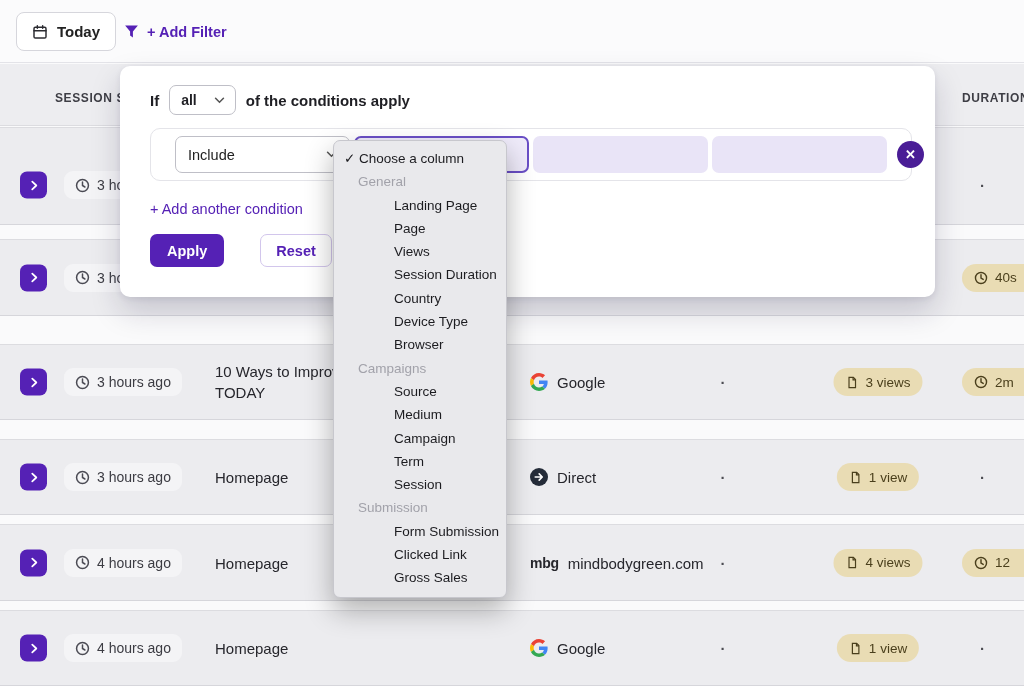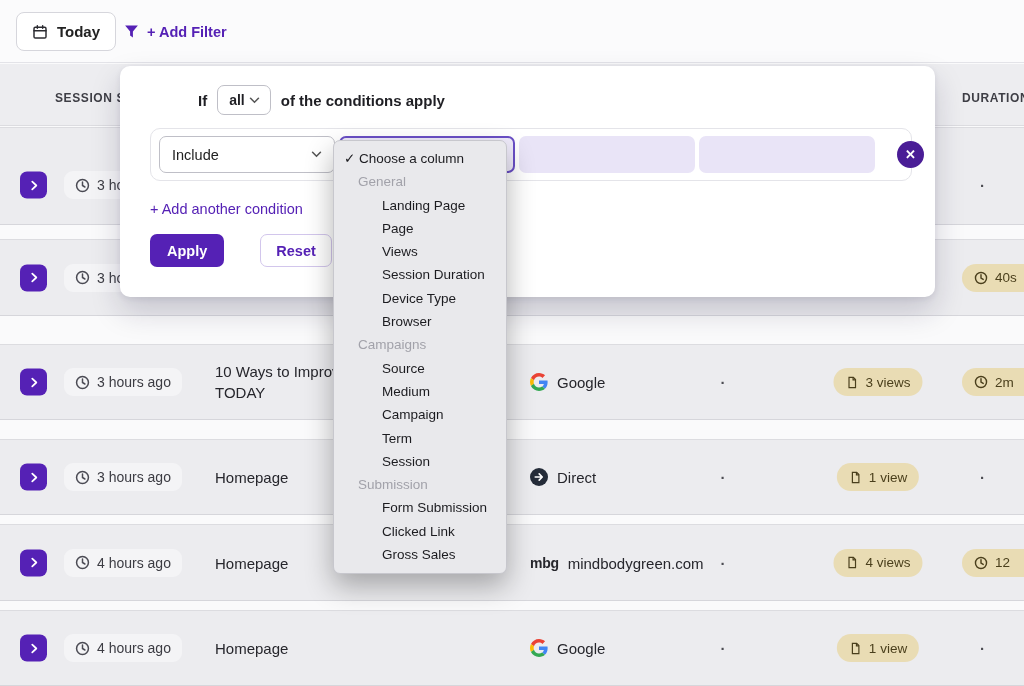--- a/index.html
+++ b/index.html
@@ -56,44 +56,44 @@
   .views .i-doc{width:13px;height:13px;flex:none;}
   .dur{position:absolute;left:962px;top:50%;transform:translateY(-50%);width:120px;}
   .dur .i-clock{width:14px;height:14px;flex:none;}
   .edot{position:absolute;left:980px;top:50%;transform:translateY(-50%);color:#4c4c52;
     font-weight:700;font-size:15px;}
   
   .modal{position:absolute;left:120px;top:66px;width:815px;height:231px;background:#fff;
     border-radius:10px;z-index:10;
     box-shadow:0 14px 30px rgba(25,20,60,.18),0 2px 6px rgba(25,20,60,.08);}
   .modal-head{position:absolute;left:30px;top:19px;display:flex;align-items:center;gap:10px;
-    font-size:15px;font-weight:700;color:#1f1f24;margin-left:48px;}
+    font-size:15px;font-weight:700;color:#1f1f24;}
   .sel{display:flex;align-items:center;justify-content:space-between;background:#fff;
     border:1px solid #bfbfc7;border-radius:7px;cursor:pointer;}
-  .sel-all{height:30px;padding:0 10px 0 11px;gap:4px;font-weight:700;font-size:14px;color:#1f1f24;}
+  .sel-all{height:30px;padding:0 10px 0 11px;gap:17px;font-weight:700;font-size:14px;color:#1f1f24;}
   .chev{width:11px;height:7px;flex:none;}
   .cond-box{position:absolute;left:30px;top:62px;width:762px;height:53px;border:1px solid #e4e4e9;
-    border-radius:10px;padding:7px 8px;display:flex;gap:4px;}
+    border-radius:10px;padding:7px 24px;display:flex;gap:4px;}
   .sel-include{width:176px;height:37px;padding:0 12px;font-size:14.5px;color:#222;}
   .sel-column{width:176px;height:37px;border:2px solid #6a4fc6;background:#efebfa;}
   .fieldv{width:176px;height:37px;background:#e9e4f7;border-radius:7px;border:none;}
   .close-btn{position:absolute;left:777px;top:75px;width:27px;height:27px;border-radius:50%;
     background:#4a1d96;color:#fff;border:none;font-size:13px;font-weight:700;display:flex;
     align-items:center;justify-content:center;cursor:pointer;padding:0;}
   .add-cond{position:absolute;left:30px;top:135px;font-size:14.5px;color:var(--accent);cursor:pointer;}
   .actions{position:absolute;left:30px;top:168px;display:flex;gap:16px;}
   .apply{height:33px;padding:0 17px;background:var(--accent);color:#fff;border:none;border-radius:7px;
     font-family:inherit;font-weight:700;font-size:14.5px;cursor:pointer;}
   .reset{height:33px;padding:0 15px;background:#fff;color:var(--accent);border:1px solid #d2c6ec;
     border-radius:7px;font-family:inherit;font-weight:700;font-size:14.5px;cursor:pointer;margin-left:20px;}
   
   .menu{position:absolute;left:333px;top:140px;width:174px;background:#e9e9ec;
     border:1px solid #c7c7cd;border-radius:7px;box-shadow:0 12px 28px rgba(0,0,0,.30);
     padding:6px 0 7px;z-index:30;}
-  .mi{height:23.3px;line-height:23.3px;font-size:13.5px;color:#1c1c20;padding-left:48px;
+  .mi{height:23.3px;line-height:23.3px;font-size:13.5px;color:#1c1c20;padding-left:60px;
     cursor:pointer;white-space:nowrap;}
   .mi.selected{padding-left:25px;position:relative;}
   .chk{position:absolute;left:10px;}
   .mg{height:23.3px;line-height:23.3px;font-size:13.5px;color:#a2a2aa;padding-left:24px;white-space:nowrap;}
 </style>
 </head>
 <body>
 
 <div class="topbar">
   <button class="today">
@@ -345,20 +345,21 @@
   </div>
 </div>
 
 <div class="menu" id="menu">
     <div class="mi selected"><span class="chk">✓</span>Choose a column</div>
     <div class="mg">General</div>
     <div class="mi opt">Landing Page</div>
     <div class="mi opt">Page</div>
     <div class="mi opt">Views</div>
     <div class="mi opt">Session Duration</div>
+    <div class="mi opt">Country</div>
     <div class="mi opt">Device Type</div>
     <div class="mi opt">Browser</div>
     <div class="mg">Campaigns</div>
     <div class="mi opt">Source</div>
     <div class="mi opt">Medium</div>
     <div class="mi opt">Campaign</div>
     <div class="mi opt">Term</div>
     <div class="mi opt">Session</div>
     <div class="mg">Submission</div>
     <div class="mi opt">Form Submission</div>

